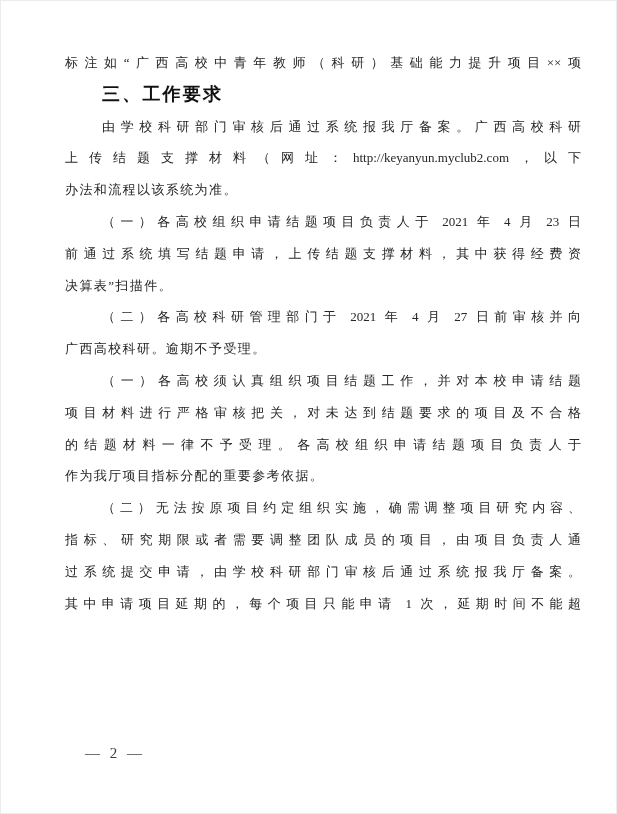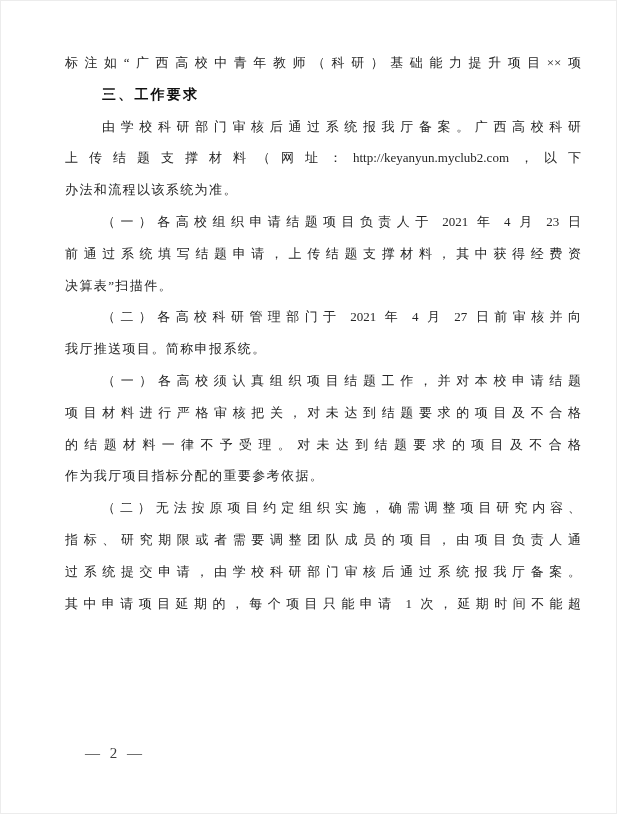--- a/index.html
+++ b/index.html
@@ -39,21 +39,21 @@
     text-align-last: justify;
     text-justify: inter-character;
     word-break: keep-all;
   }
   .line.indent {
     text-indent: 37px;
   }
   .line.heading {
     font-family: "Liberation Sans", "DejaVu Sans", sans-serif;
     font-weight: 700;
-    font-size: 14px;
+    font-size: 18px;
     letter-spacing: 2.2px;
     color: #111111;
   }
   .footer {
     position: absolute;
     left: 84px;
     top: 744px;
     font-size: 15px;
     letter-spacing: 3px;
     color: #3d3d3d;
@@ -67,24 +67,24 @@
   <div class="content" id="doc-lines">
       <div class="line fill">标注如“广西高校中青年教师（科研）基础能力提升项目××项</div>
       <div class="line heading indent">三、工作要求</div>
       <div class="line indent fill">由学校科研部门审核后通过系统报我厅备案。广西高校科研</div>
       <div class="line fill">上传结题支撑材料（网址：http://keyanyun.myclub2.com，以下</div>
       <div class="line">办法和流程以该系统为准。</div>
       <div class="line indent fill">（一）各高校组织申请结题项目负责人于 2021 年 4 月 23 日</div>
       <div class="line fill">前通过系统填写结题申请，上传结题支撑材料，其中获得经费资</div>
       <div class="line">决算表”扫描件。</div>
       <div class="line indent fill">（二）各高校科研管理部门于 2021 年 4 月 27 日前审核并向</div>
-      <div class="line">我厅推送项目。简称申报系统。</div>
+      <div class="line">广西高校科研。逾期不予受理。</div>
       <div class="line indent fill">（一）各高校须认真组织项目结题工作，并对本校申请结题</div>
       <div class="line fill">项目材料进行严格审核把关，对未达到结题要求的项目及不合格</div>
-      <div class="line fill">的结题材料一律不予受理。对未达到结题要求的项目及不合格</div>
+      <div class="line fill">的结题材料一律不予受理。各高校组织申请结题项目负责人于</div>
       <div class="line">作为我厅项目指标分配的重要参考依据。</div>
       <div class="line indent fill">（二）无法按原项目约定组织实施，确需调整项目研究内容、</div>
       <div class="line fill">指标、研究期限或者需要调整团队成员的项目，由项目负责人通</div>
       <div class="line fill">过系统提交申请，由学校科研部门审核后通过系统报我厅备案。</div>
       <div class="line fill">其中申请项目延期的，每个项目只能申请 1 次，延期时间不能超</div>
     </div>
   <div class="footer">— 2 —</div>
 </div>
 
 </body></html>

